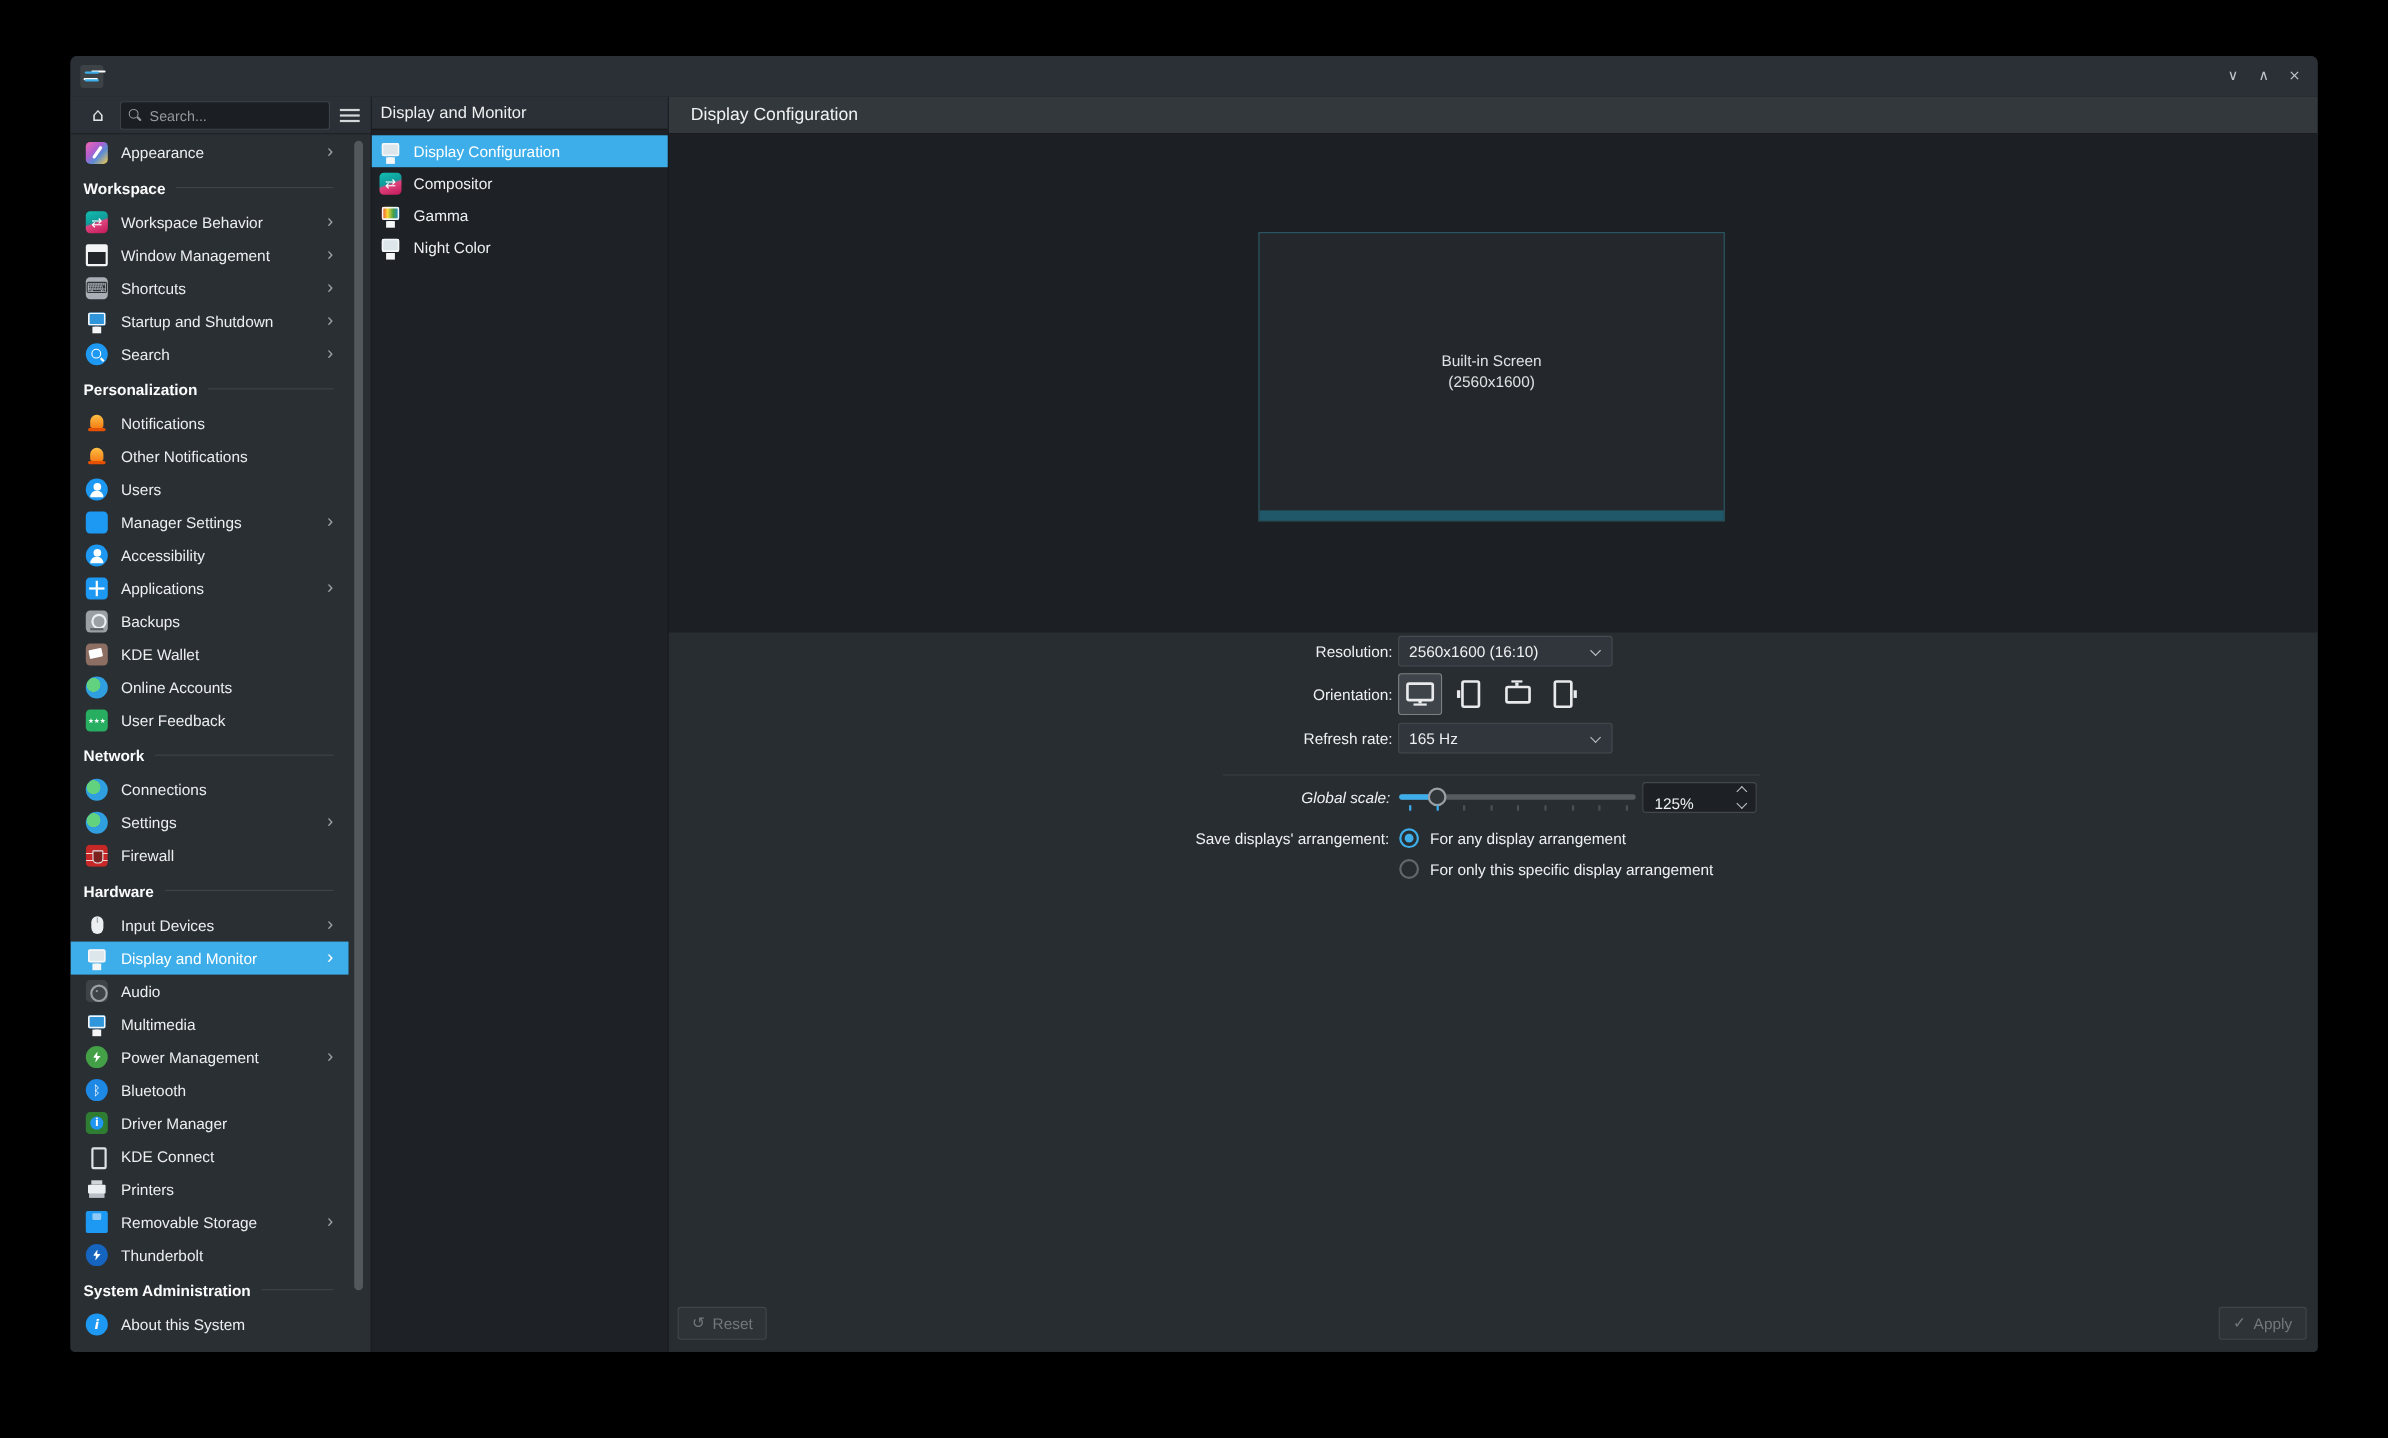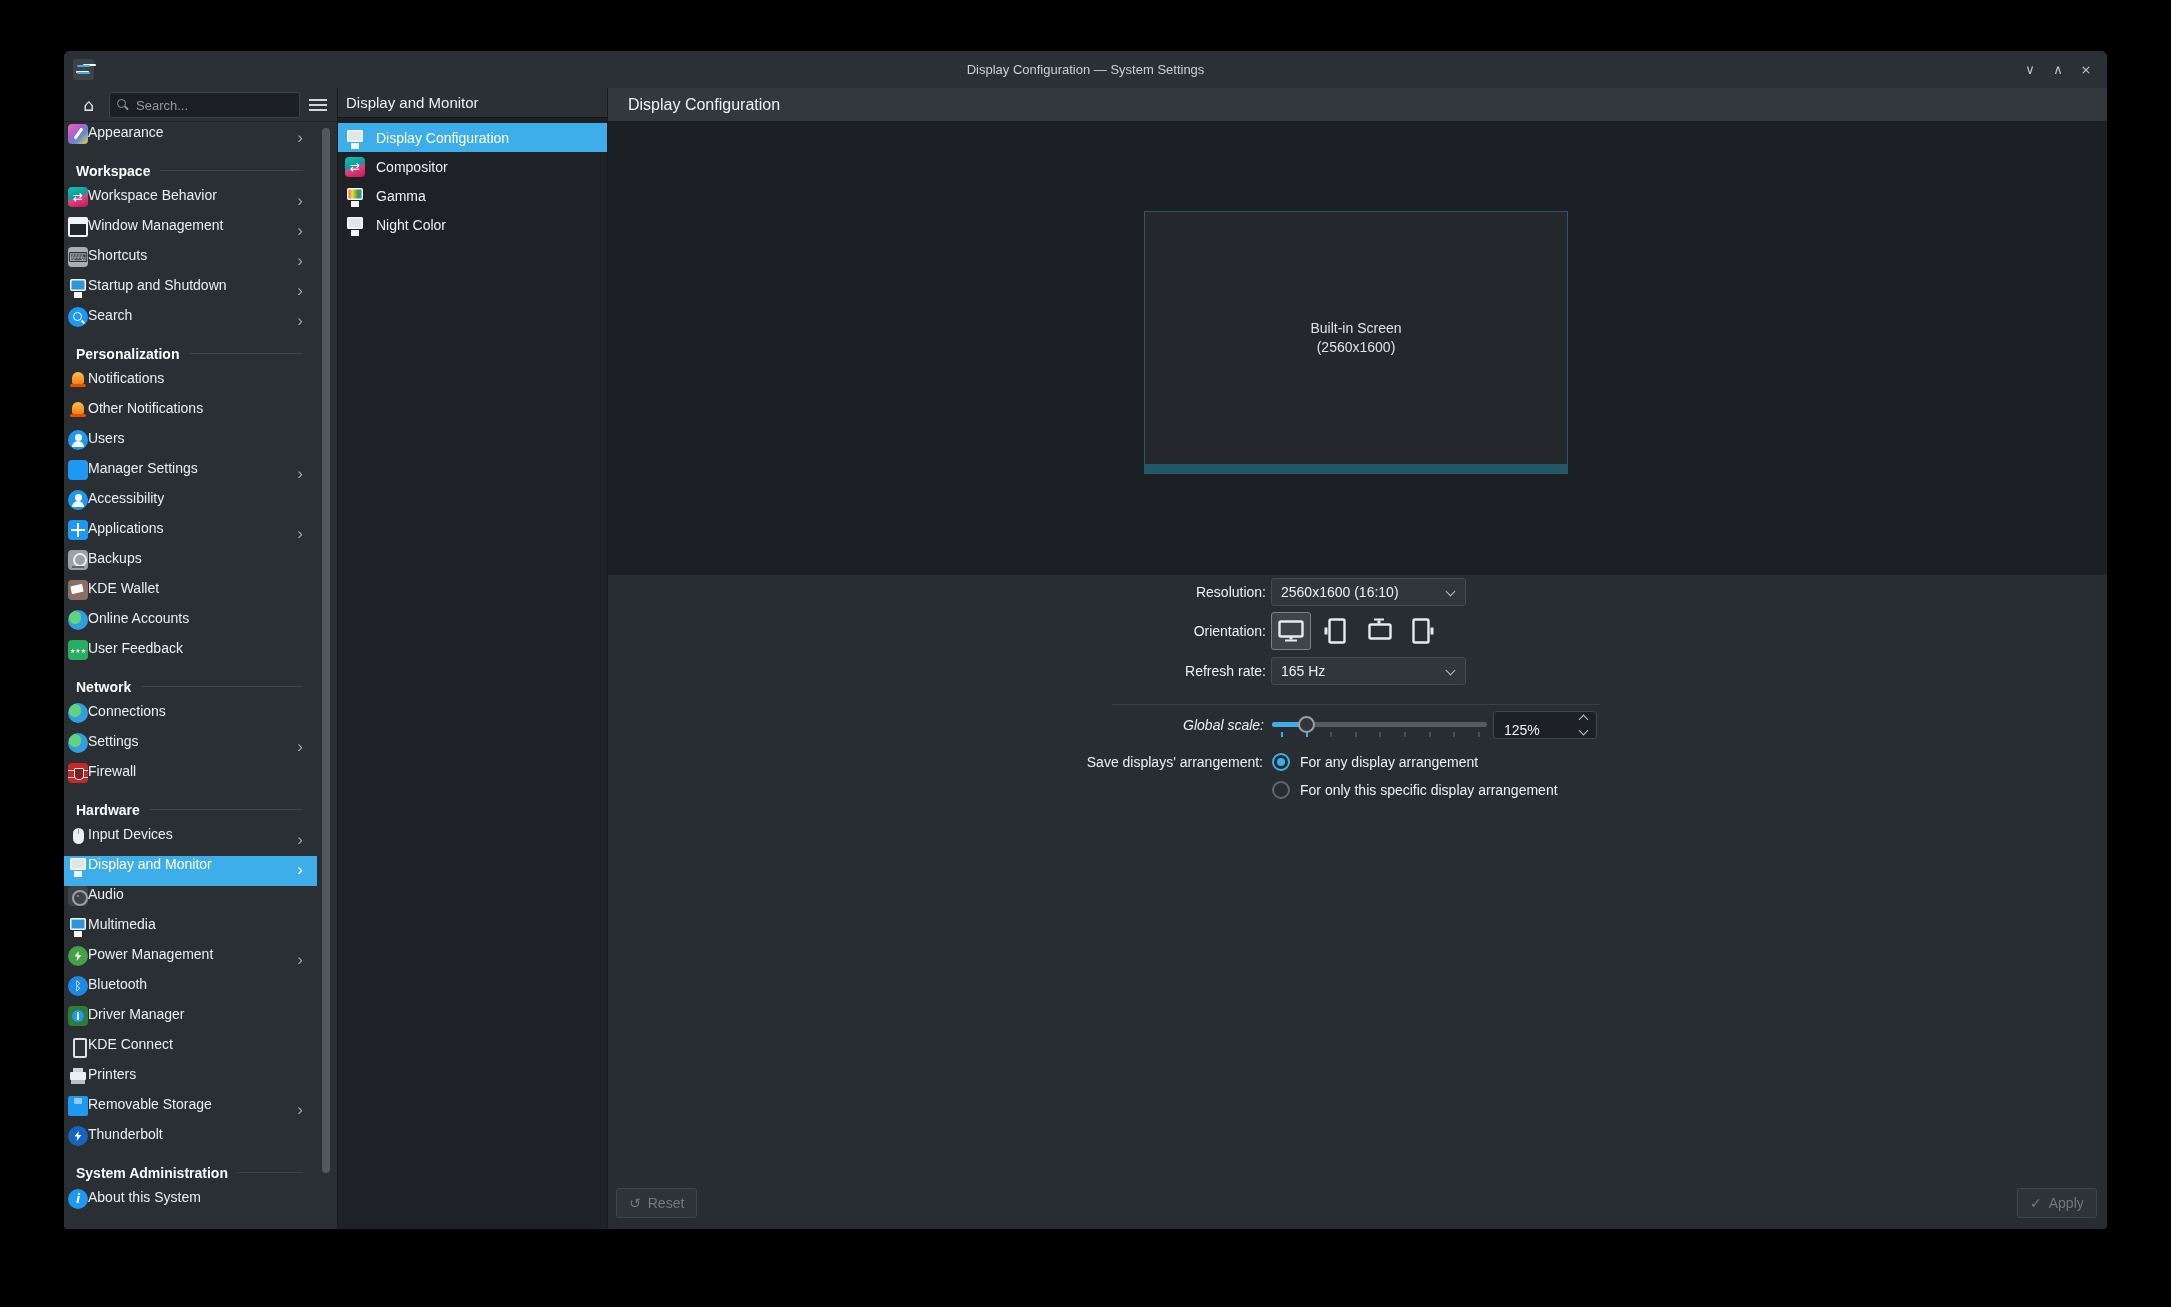--- a/index.html
+++ b/index.html
@@ -24,21 +24,21 @@
     color:#e2e5e7;font-size:17px;font-family:"DejaVu Sans",sans-serif;}
   .searchbox{position:absolute;left:45px;top:4px;width:191px;height:26px;}
   .searchbox input{width:100%;height:100%;background:#1b1f23;border:1px solid #3d4247;border-radius:3px;color:#fde047;
     font-size:13px;padding:0 6px 0 26px;outline:none;font-family:inherit;}
   .searchbox input::placeholder{color:#94999e;}
   .mag{position:absolute;left:8px;top:7px;width:9px;height:9px;border:1.6px solid #8f959a;border-radius:50%;}
   .mag::after{content:"";position:absolute;width:5px;height:1.8px;background:#8f959a;transform:rotate(45deg);right:-4px;bottom:-1.5px;border-radius:1px;}
   .hamburger{position:absolute;left:245px;top:16px;width:18px;height:2px;background:#d4d7da;
     box-shadow:0 -5px 0 #d4d7da,0 5px 0 #d4d7da;}
   .nav{position:absolute;left:0;top:34px;width:253px;bottom:0;padding-top:2px;overflow:hidden;}
-  .nav-row{height:30px;display:flex;padding-left:4px;position:relative;color:#eceef0;font-size:14px;}
+  .nav-row{height:30px;display:flex;align-items:center;padding-left:14px;gap:12px;position:relative;color:#eceef0;font-size:14px;}
   .nav-row.sel{background:#3daee9;color:#fff;}
   .nav-row .chev{position:absolute;right:14px;color:#9ea3a8;font-size:17px;line-height:1;top:5px;}
   .nav-row.sel .chev{color:#fff;}
   .nav-header{height:33px;display:flex;align-items:center;padding-left:12px;color:#fbfcfc;font-size:14px;font-weight:bold;gap:10px;}
   .nav-header .hline{flex:1;height:1px;background:#3f4449;margin-right:14px;}
   .sb-scroll{position:absolute;left:258px;top:40px;width:8px;height:1045px;background:#53585d;border-radius:4px;}
   
   .subpanel{position:absolute;left:274px;top:37px;width:270px;height:1141px;background:#1e2226;border-right:1px solid #17191c;}
   .subheader{position:absolute;left:0;top:0;width:100%;height:30px;background:#2b3036;border-bottom:1px solid #141619;
     display:flex;align-items:center;padding-left:8px;color:#eef0f1;font-size:15px;}
@@ -148,21 +148,20 @@
     display:flex;align-items:center;justify-content:center;gap:7px;color:#73787d;font-size:14px;padding:0 12px;}
   .pushbtn .bicon{font-family:"DejaVu Sans",sans-serif;font-size:14px;}
 </style>
 </head>
 <body>
 
 <div class="window">
 
   <div class="titlebar">
     <span class="app-icon"></span>
-    <span class="title">Display Configuration — System Settings</span>
     <span class="win-controls">
       <span class="wbtn">∨</span>
       <span class="wbtn">∧</span>
       <span class="wbtn">×</span>
     </span>
   </div>
 
   <div class="sidebar">
     <div class="toolbar">
       <span class="home-btn">⌂</span>

